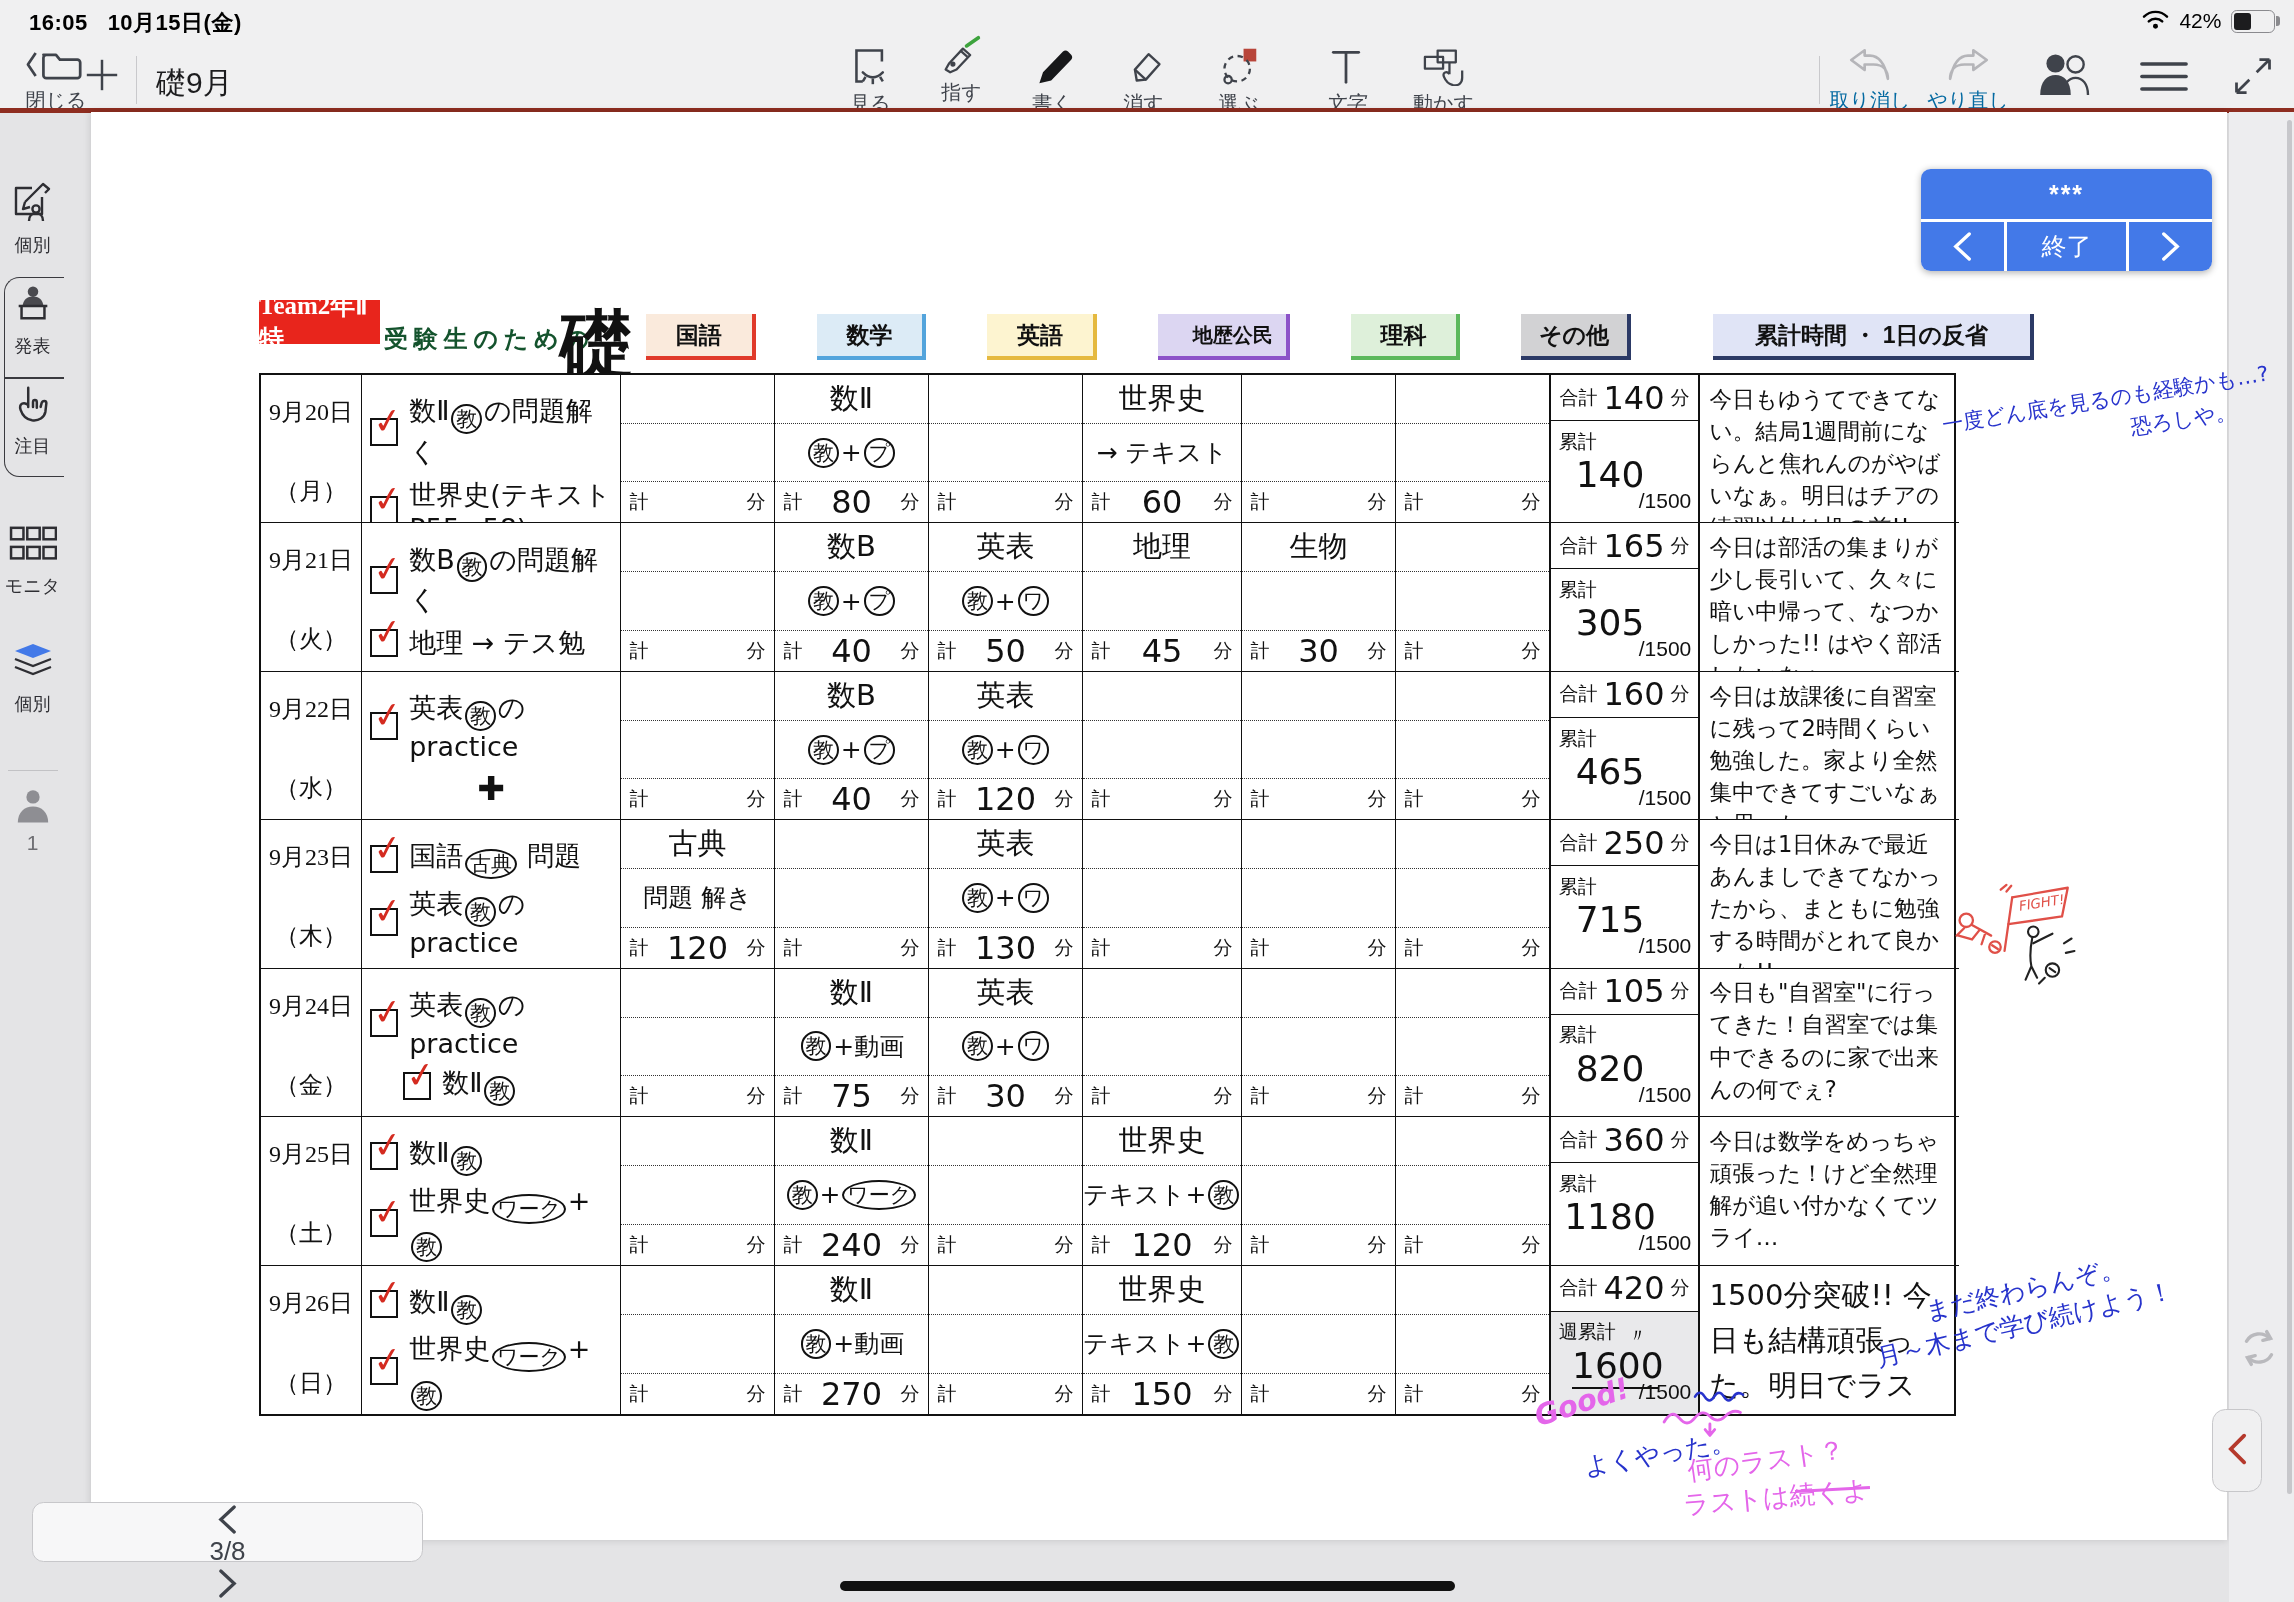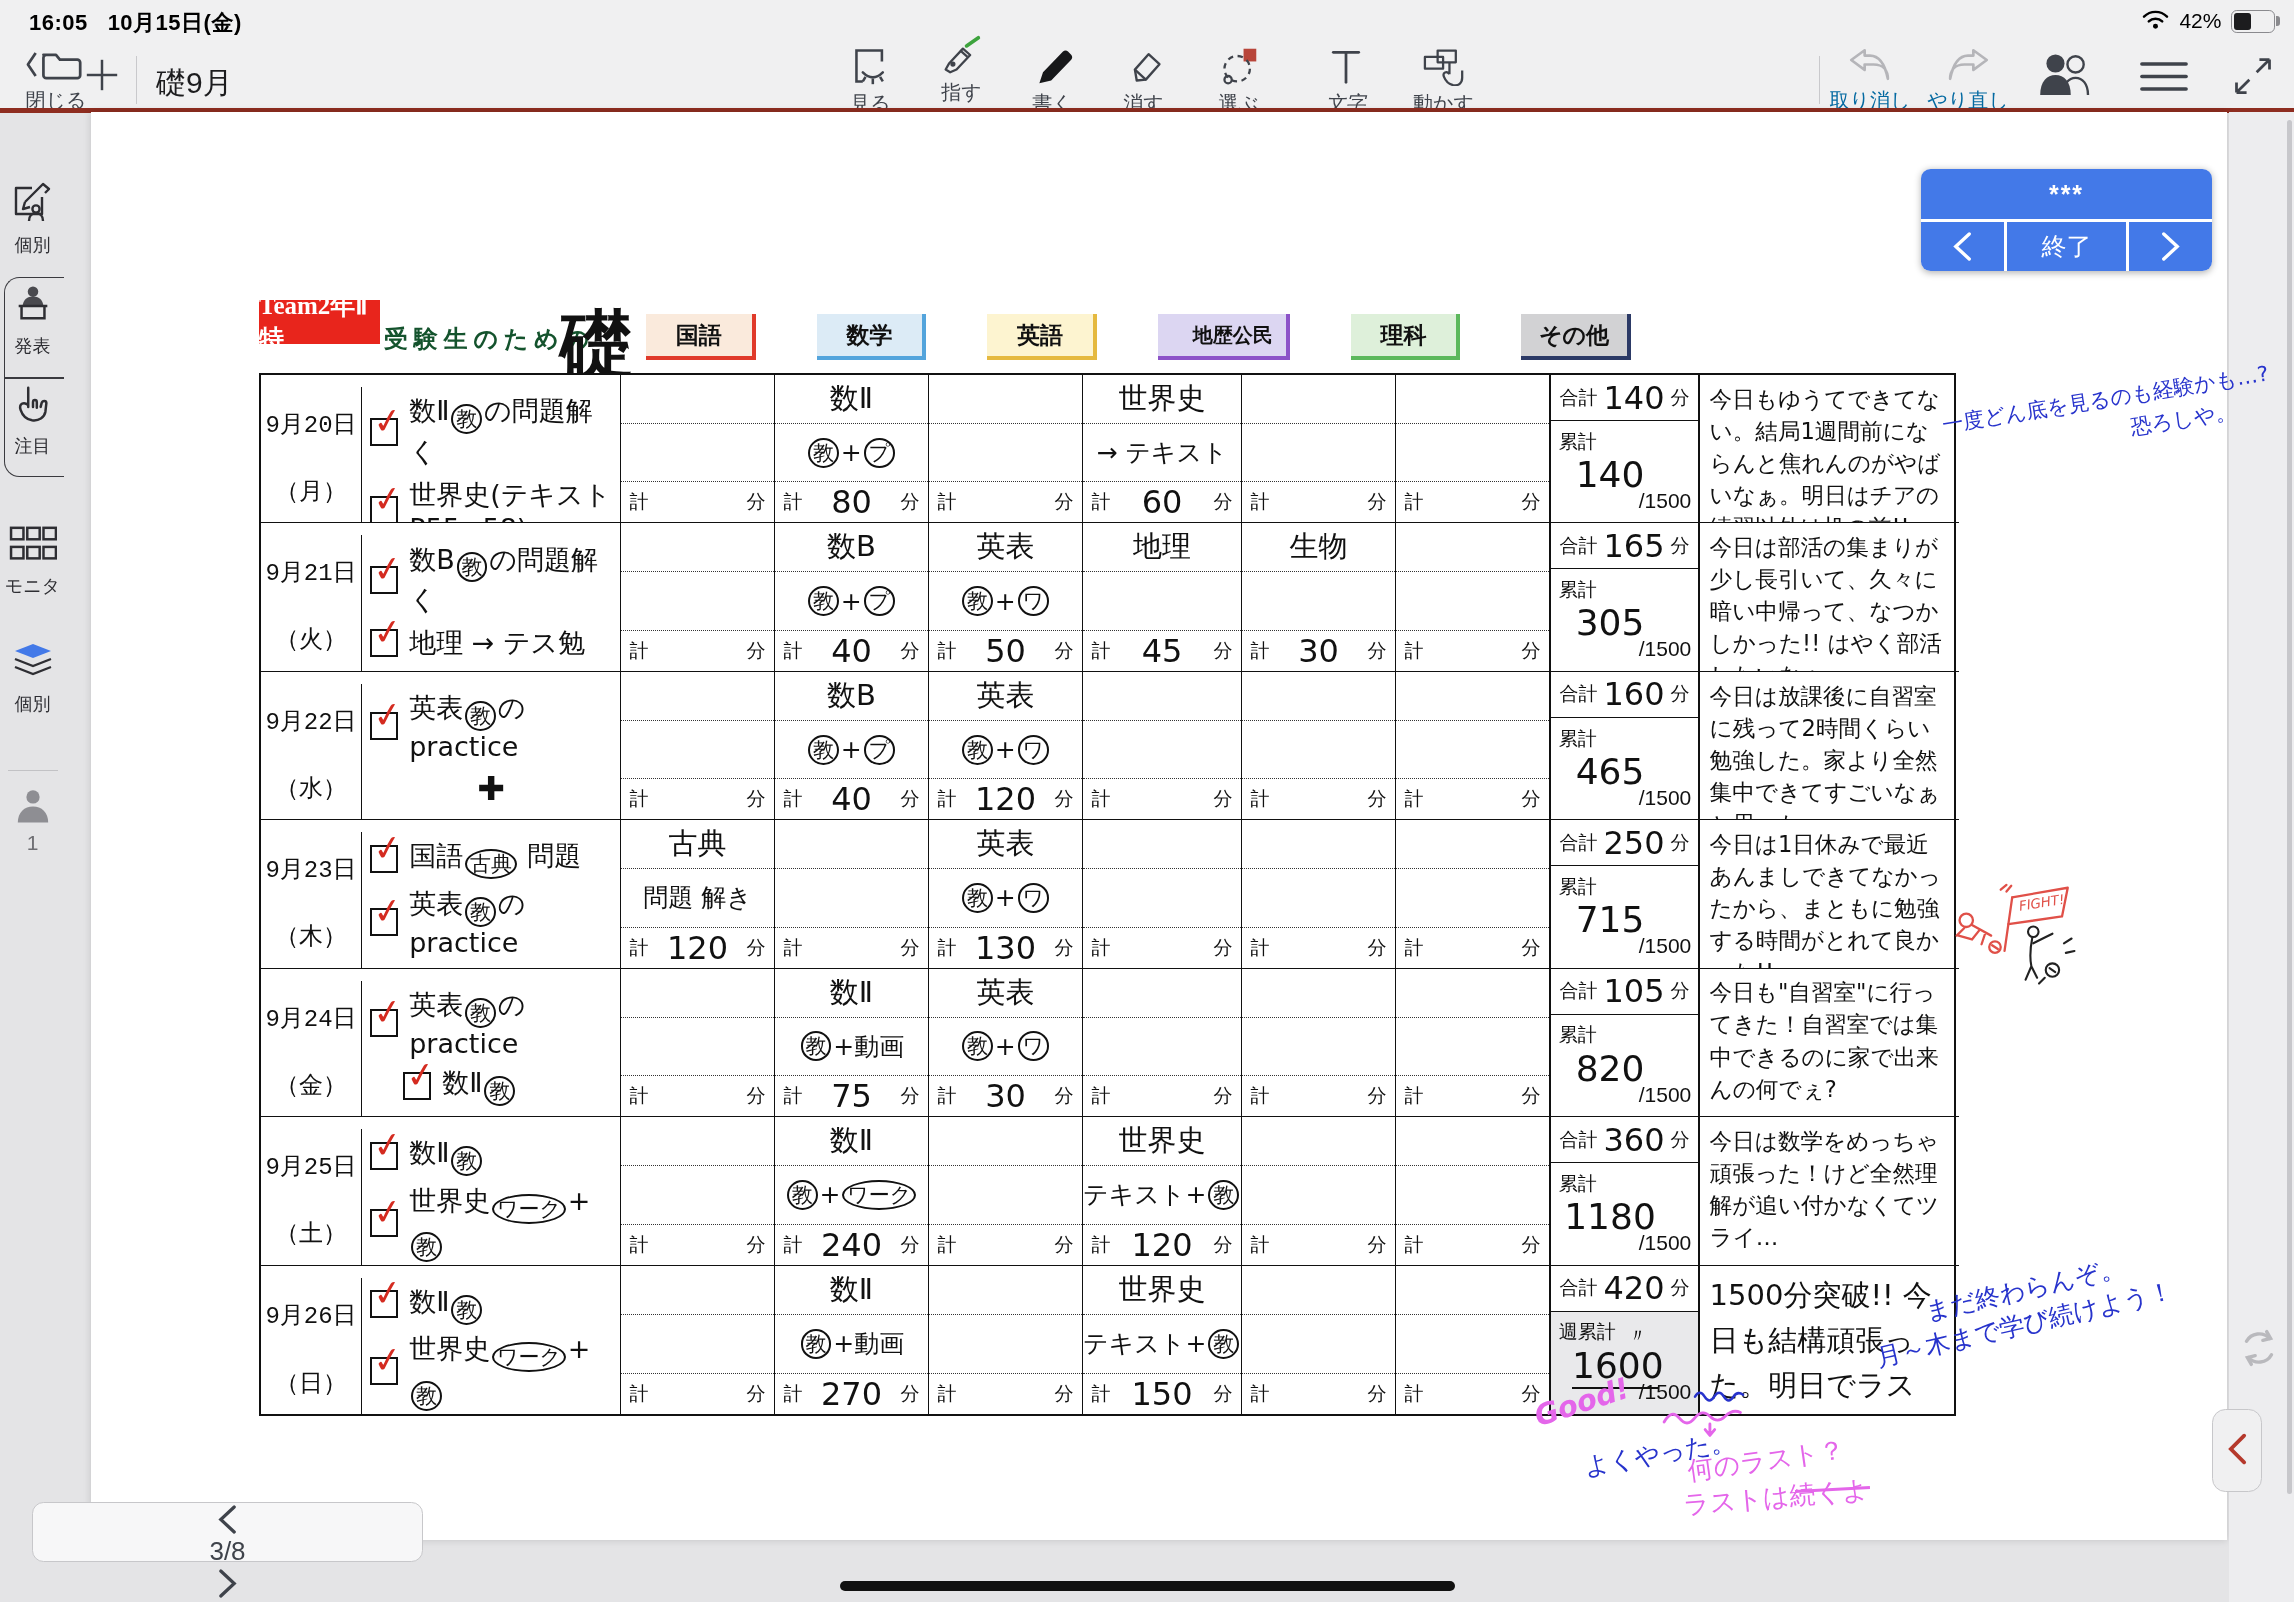--- a/index.html
+++ b/index.html
@@ -41,21 +41,21 @@
   .chip.wide{min-width:306px;margin-left:21px;font-size:23px;}
 
   
   .ptable{position:absolute;left:259px;top:373px;width:1697px;height:1043px;display:grid;
     grid-template-columns:101px 259px 154px 154px 154px 159px 154px 154px 149px 260px;
     grid-template-rows:repeat(7,1fr);border:2.9px solid #111;background:#fff;box-sizing:border-box;}
   .cell{border-right:1.9px solid #111;border-bottom:1.9px solid #111;position:relative;overflow:hidden;box-sizing:border-box;}
   .cell.dbl{border-left:1.9px solid #111;}
   .cell.note{border-right:none;}
   .cell.lr{border-bottom:none;}
-  .print{font-family:Liberation Mono, monospace;margin-top:12px;}
+  .print{font-family:Liberation Serif, serif;}
   .hand{font-family:"DejaVu Sans",sans-serif;}
   .pl{font-family:"Liberation Sans",sans-serif;font-size:19px;color:#111;}
 
   .cell.date{display:flex;flex-direction:column;align-items:center;justify-content:space-between;padding:21px 0 15.4px;font-size:24px;color:#111;}
   .cell.tasks{padding:11.5px 7.7px;font-size:27px;color:#111;}
   .task{display:flex;align-items:center;gap:11.5px;margin:6.7px 0;}
   .task.center{justify-content:center;}
   .task.plus{font-size:33px;font-weight:700;margin:0;}
   .task.ind{margin-left:33px;}
   .cb{position:relative;width:24px;height:24px;border:2.9px solid #111;flex:none;}
@@ -294,20 +294,21 @@
   <div class="badge">Team2年Ⅱ特</div>
   <div class="subtitle">受験生のための</div>
   <div class="bigchar">礎</div>
   <div class="chiprow">
       <div class="chip" style="background: rgb(250, 234, 220); border-color: rgb(224, 58, 42);">国語</div>
       <div class="chip" style="background: rgb(220, 235, 246); border-color: rgb(83, 164, 220);">数学</div>
       <div class="chip" style="background: rgb(253, 244, 208); border-color: rgb(229, 185, 63);">英語</div>
       <div class="chip small" style="background: rgb(220, 214, 242); border-color: rgb(140, 82, 200);">地歴公民</div>
       <div class="chip" style="background: rgb(222, 240, 218); border-color: rgb(92, 184, 92);">理科</div>
       <div class="chip" style="background: rgb(210, 210, 212); border-color: rgb(44, 58, 102);">その他</div>
+      <div class="chip wide" style="background: rgb(224, 228, 246); border-color: rgb(44, 58, 102);">累計時間 ・ 1日の反省</div>
     </div>
 
   <div class="ptable">
       <div class="cell date print">
         <div>9月20日</div>
         <div>（月）</div>
       </div>
       <div class="cell tasks hand">
         <div class="task">
           <div class="cb">

